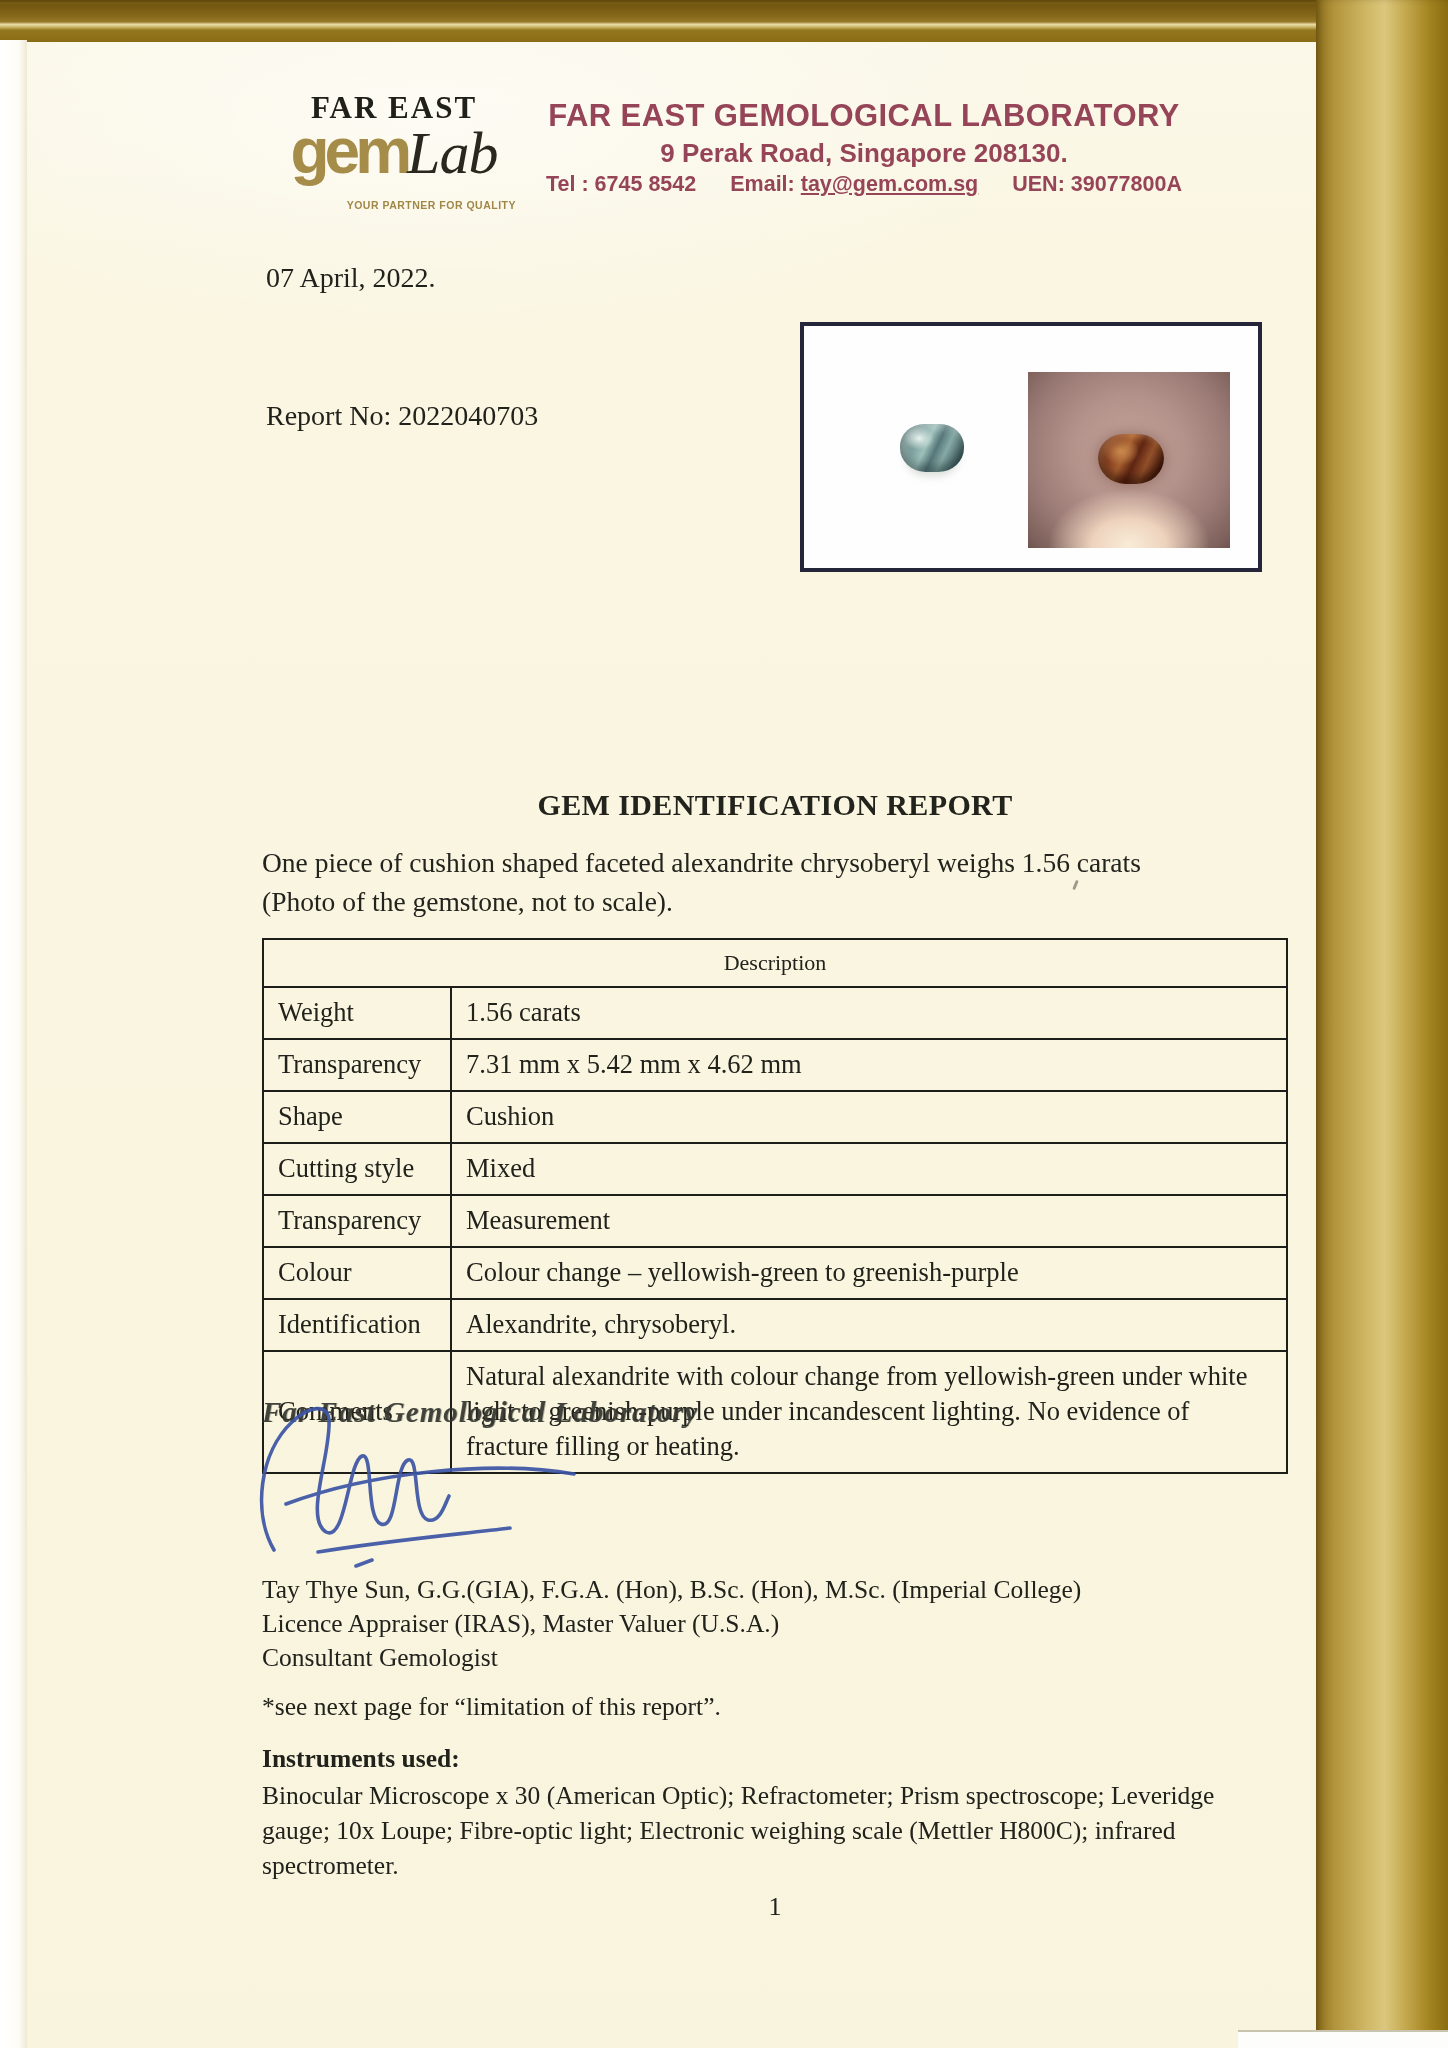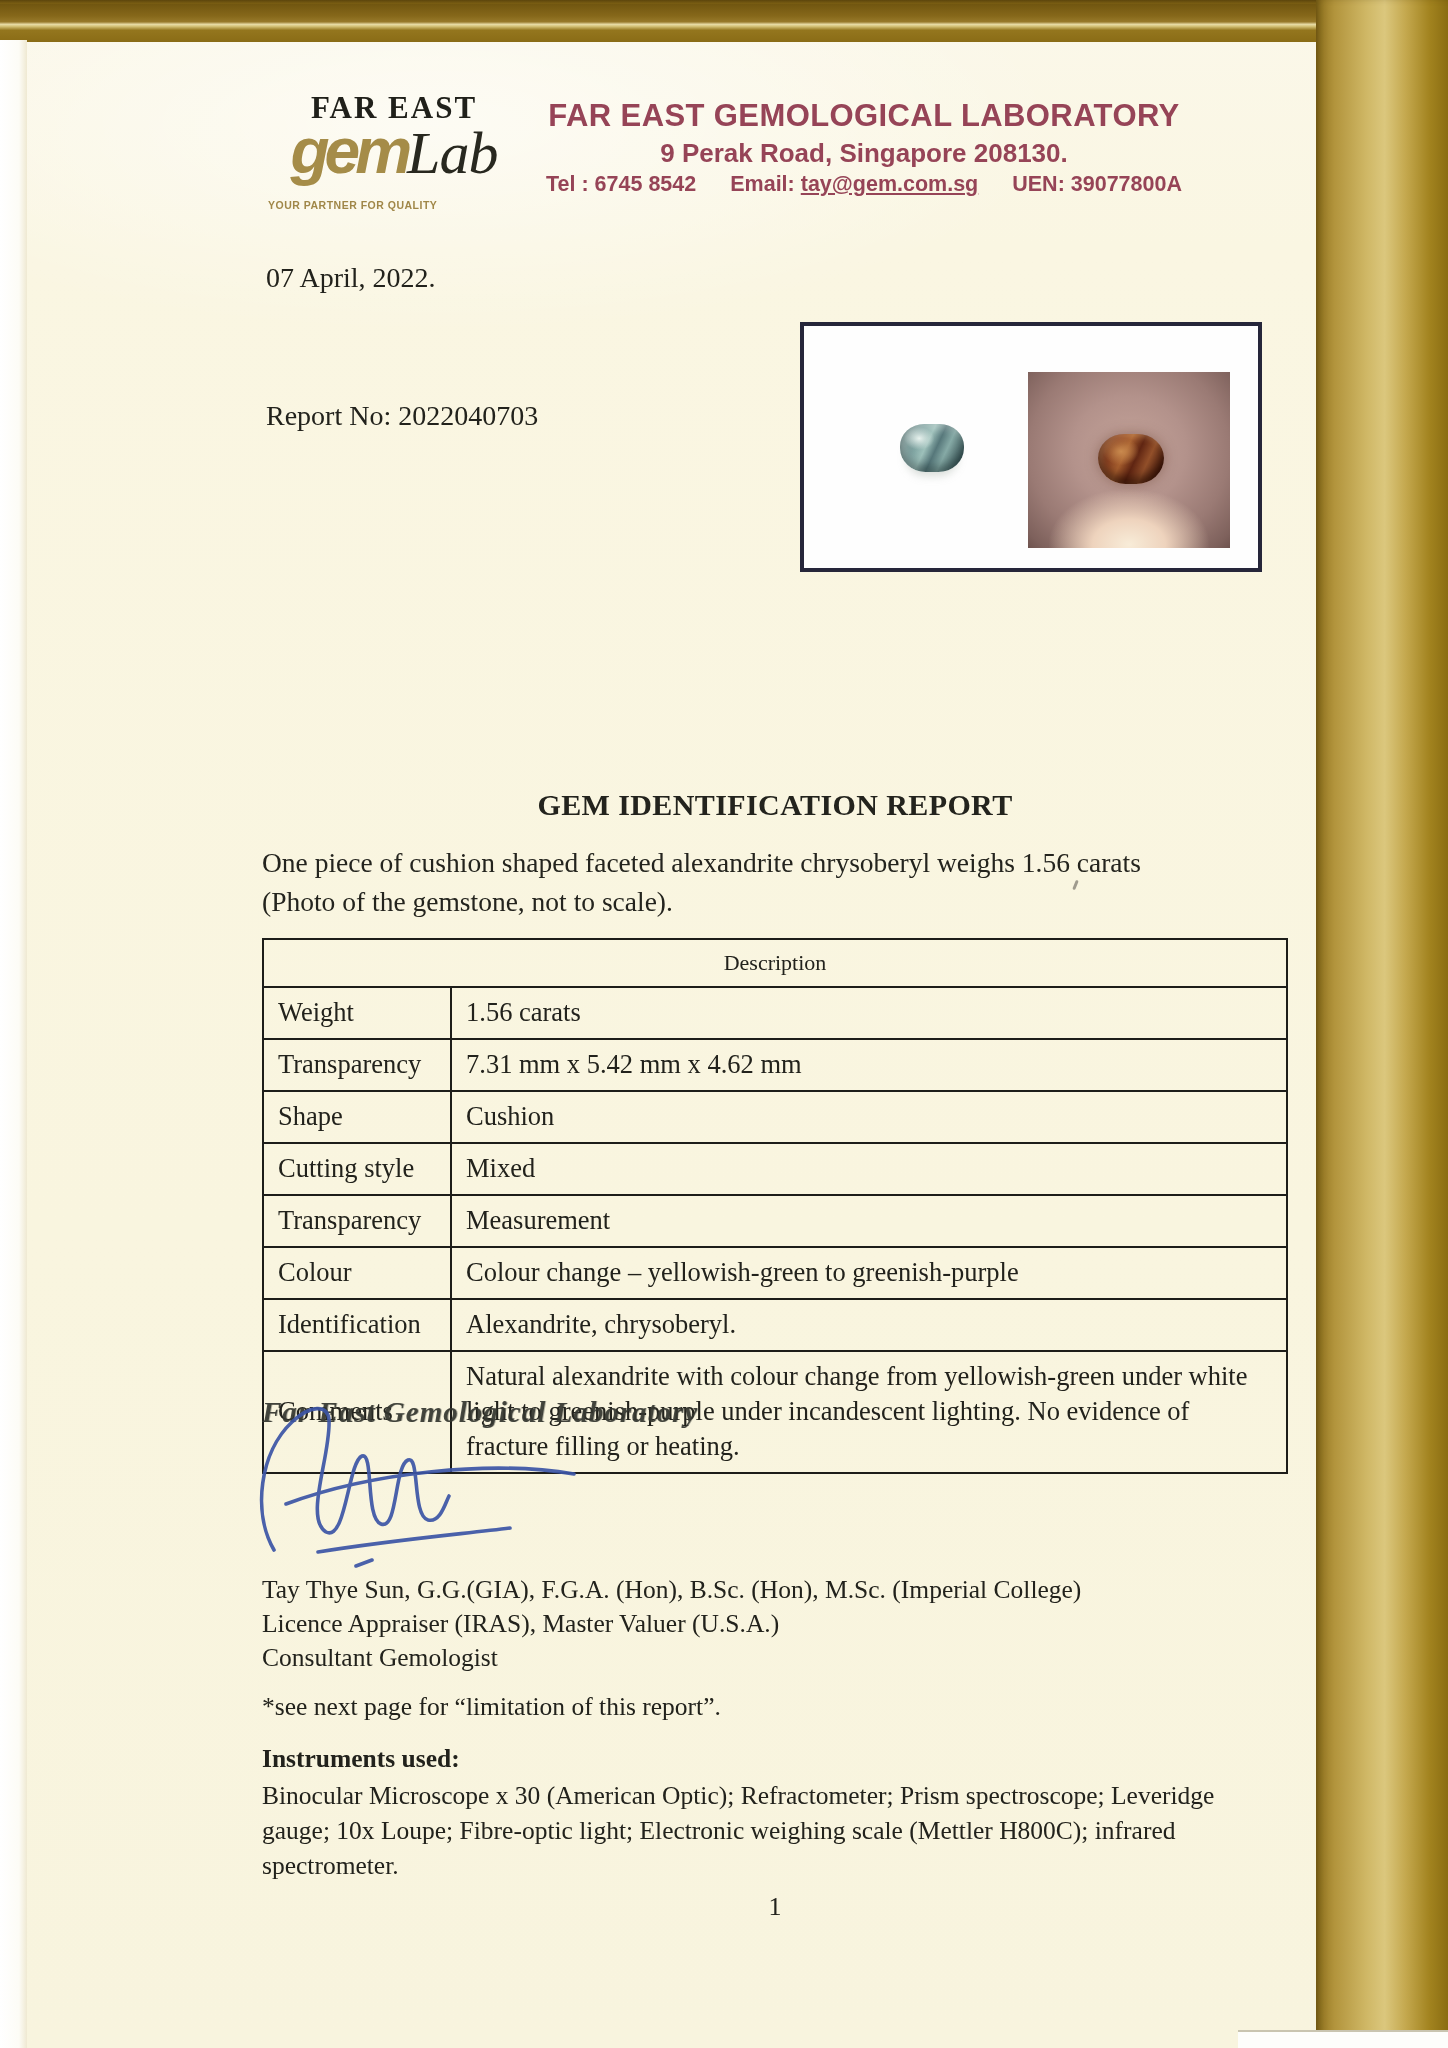--- a/index.html
+++ b/index.html
@@ -35,25 +35,25 @@
     position:absolute; left:1238px; top:2030px; width:210px; height:18px;
     background:#fdfdfb; border-top:2px solid #c9c4b0;
   }
 
   
   .logo-block { position:absolute; left:268px; top:90px; width:252px; text-align:center; }
   .logo-top { font-family:"Liberation Serif", serif; font-size:31px; color:#20201a;
     letter-spacing:2px; font-weight:600; }
   .logo-main { line-height:58px; margin-top:-4px; white-space:nowrap; }
   .logo-gem { font-family:"Liberation Sans", sans-serif; font-weight:900; font-size:64px;
-    color:#a58c48; letter-spacing:-5px;font-style:italic; }
+    color:#a58c48; letter-spacing:-5px; }
   .logo-lab { font-family:"Liberation Serif", serif; font-style:italic; font-size:60px;
     color:#28281f; letter-spacing:-1px; }
   .logo-tagline { font-family:"Liberation Sans", sans-serif; font-weight:700; font-size:10.5px;
-    color:#a08748; letter-spacing:.5px; text-align:left; margin-top:2px; padding-right:4px; }
+    color:#a08748; letter-spacing:.5px; text-align:right; margin-top:2px; padding-right:4px; }
 
   .lab-block { position:absolute; left:430px; top:98px; width:868px; text-align:center;
     font-family:"Liberation Sans", sans-serif; color:#964457; }
   .lab-name { font-size:31px; font-weight:700; letter-spacing:.4px; }
   .lab-address { font-size:26px; font-weight:600; margin-top:4px; }
   .lab-contact { font-size:21.5px; font-weight:600; margin-top:3px; white-space:nowrap; }
   .lab-contact .seg { margin:0 14px; }
   .lab-email { text-decoration:underline;margin-top:24px; }
 
   .date-line { position:absolute; left:266px; top:262px; font-size:28px; color:#22221c; }

